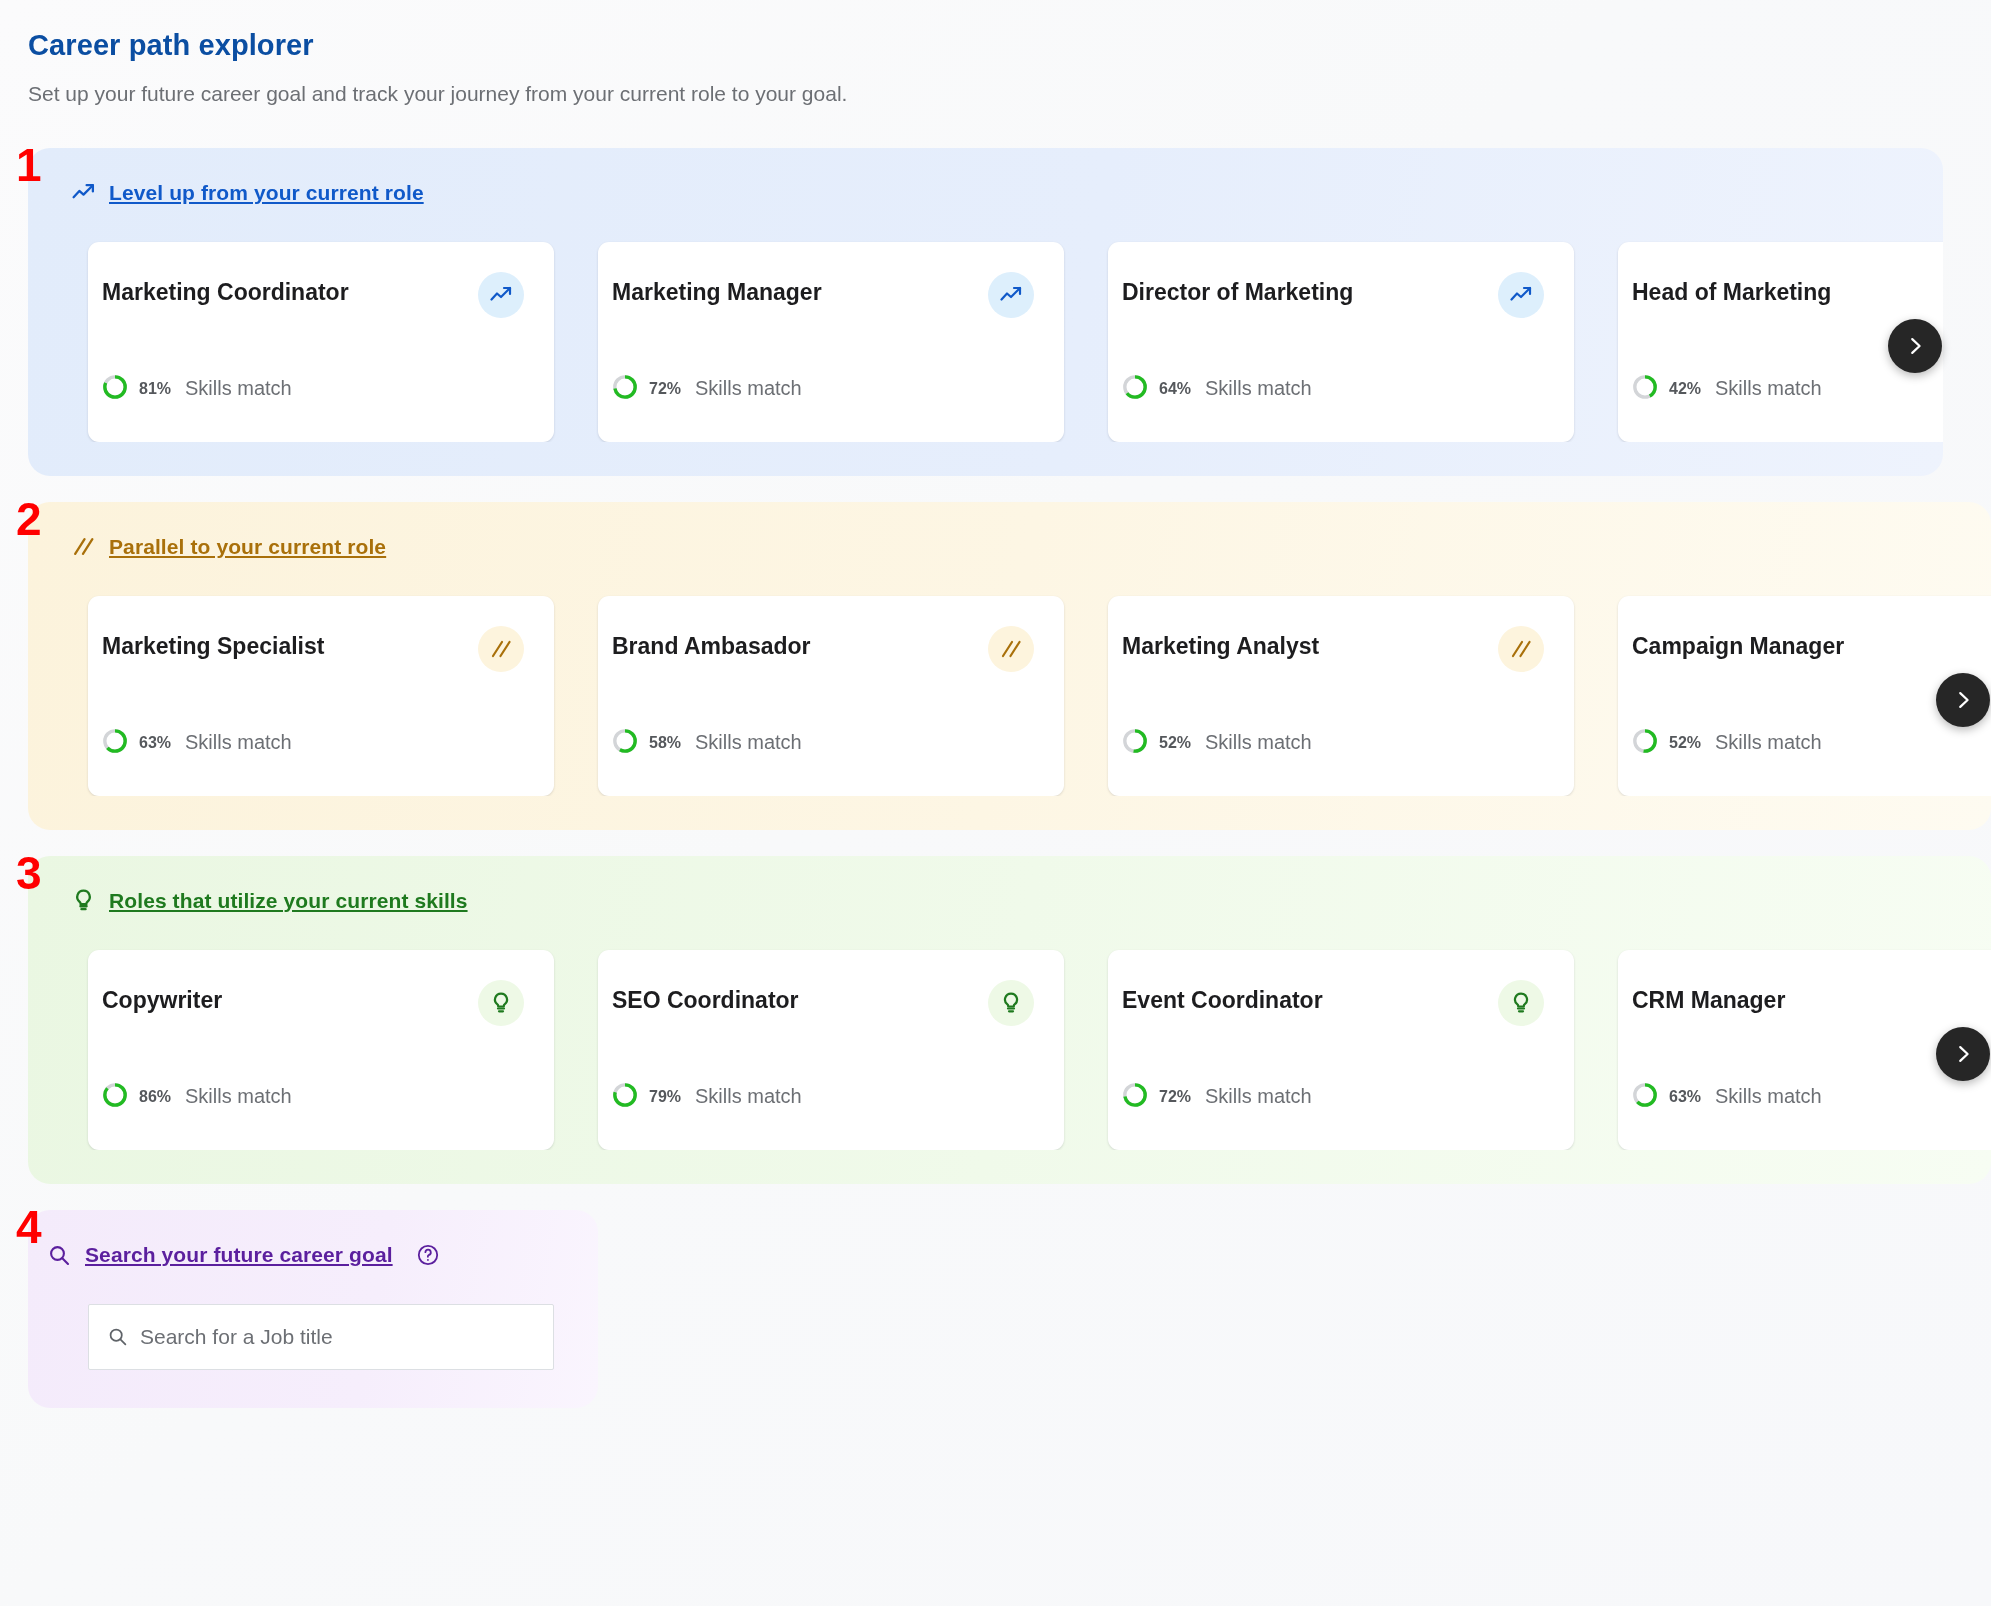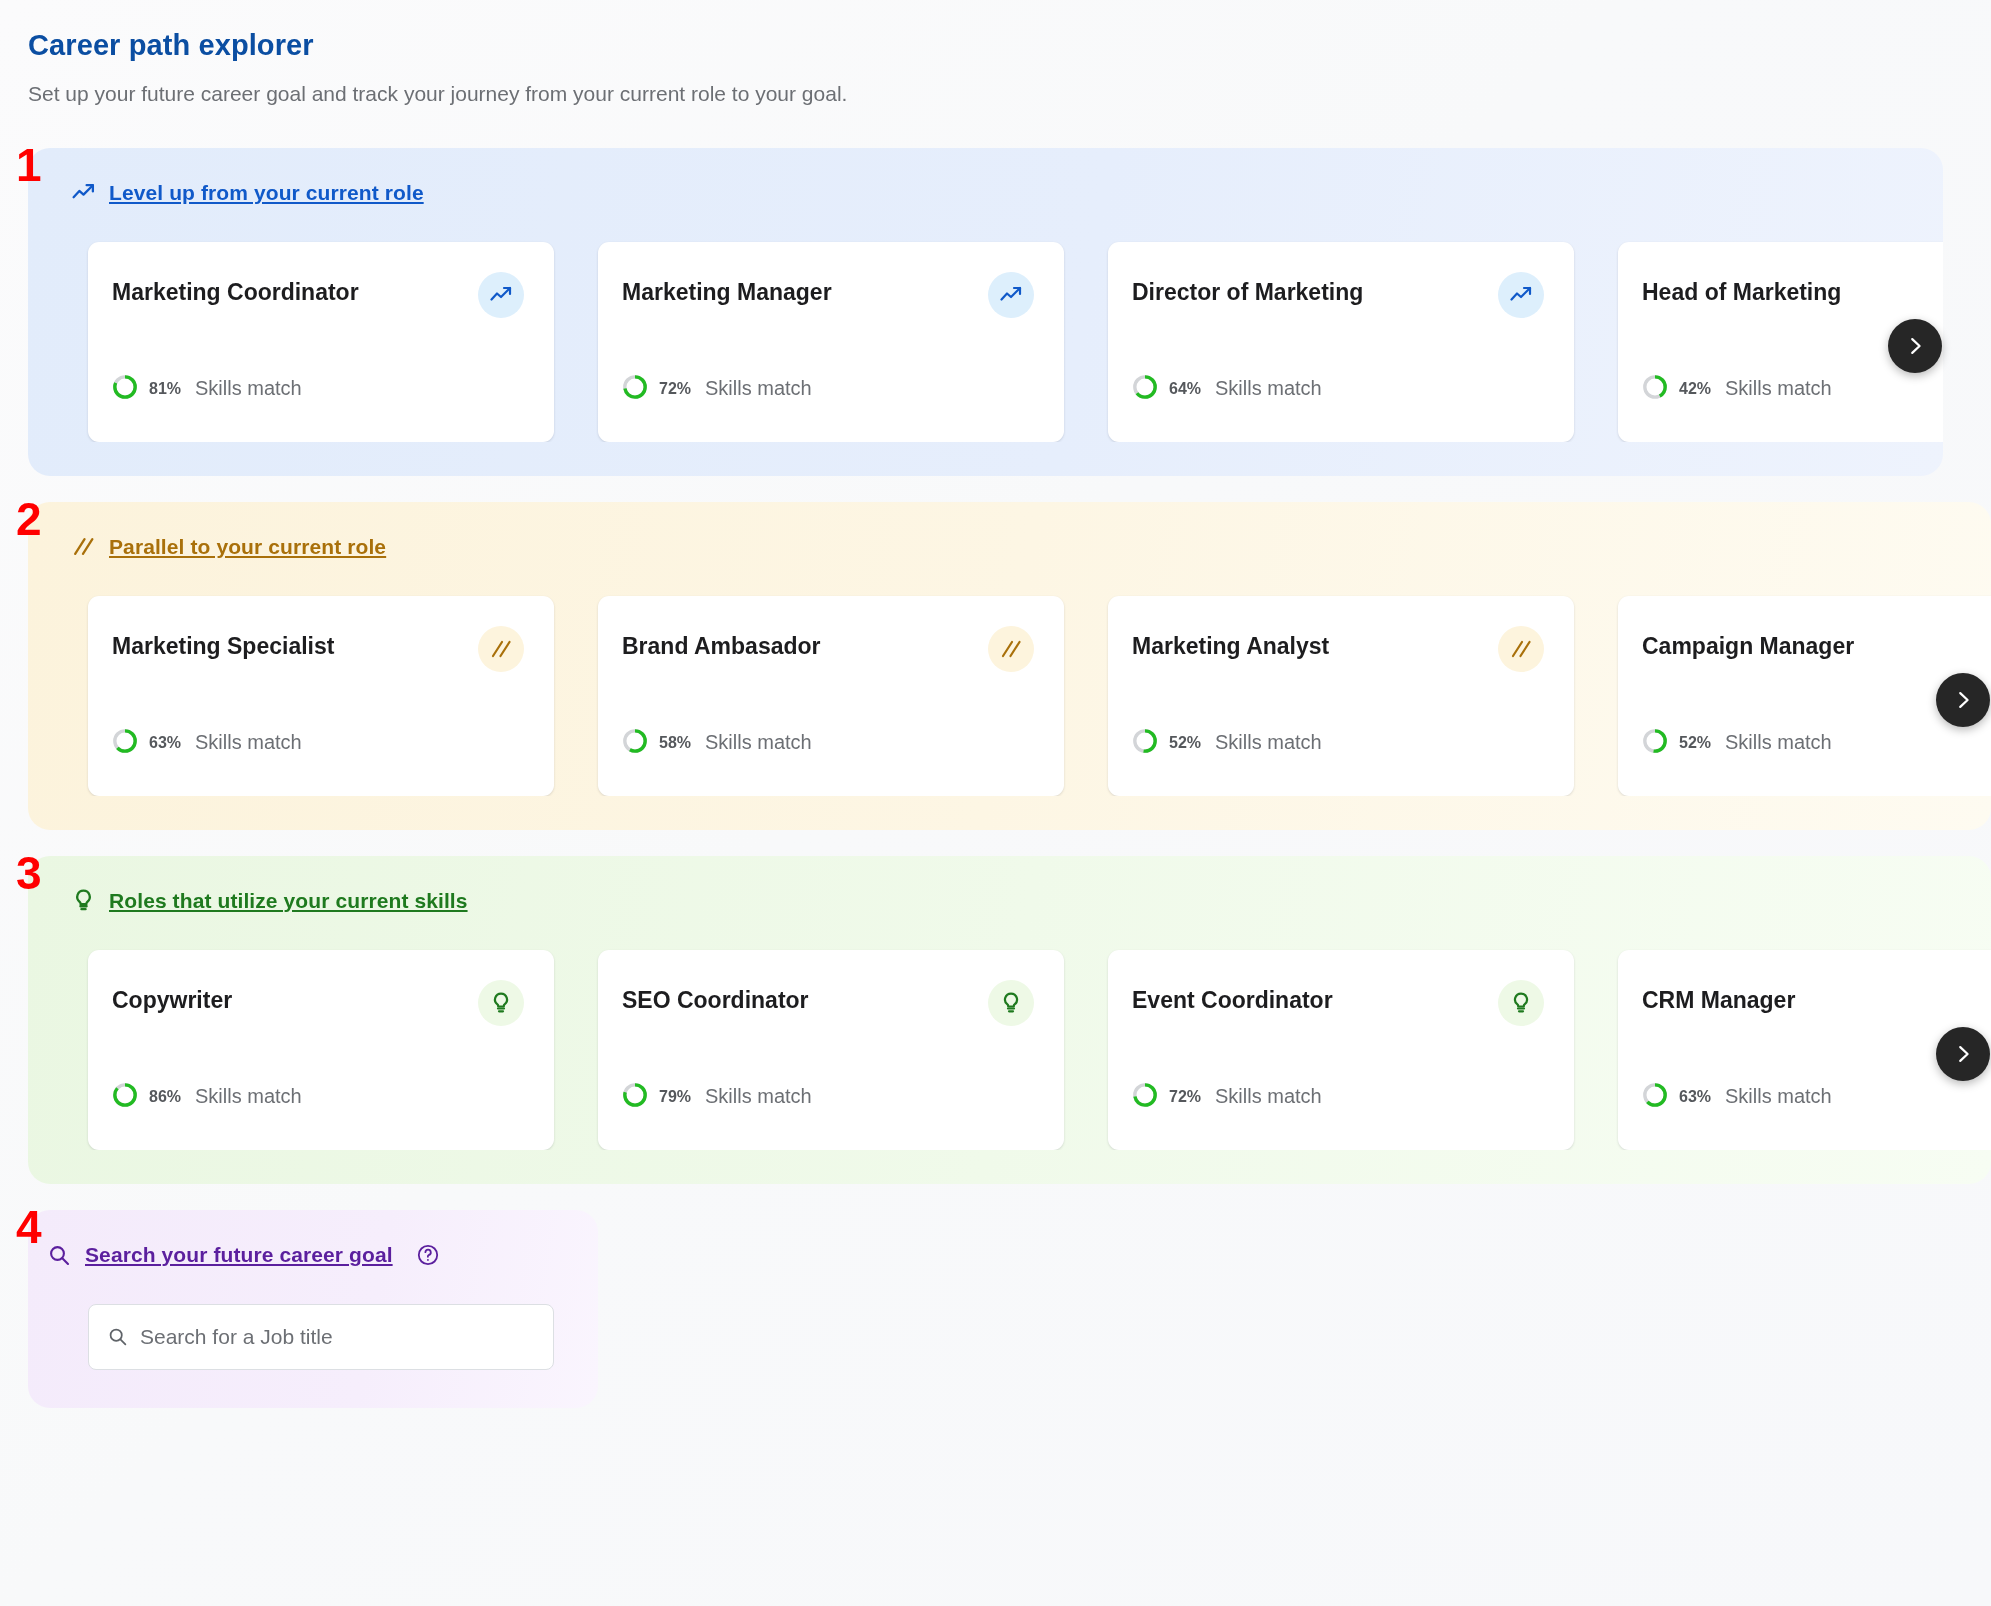--- a/index.html
+++ b/index.html
@@ -95,21 +95,21 @@
     gap: 44px;
     padding: 30px 0 0 60px;
     overflow: hidden;
   }
   .card {
     background: #ffffff;
     border-radius: 11px;
     width: 466px;
     min-width: 466px;
     height: 200px;
-    padding: 30px 30px 0 24px;
+    padding: 30px 30px 0 14px;
     box-shadow: 0 1px 3px rgba(16,24,40,0.09), 0 1px 2px rgba(16,24,40,0.05);
     position: relative;
     display: flex;
     flex-direction: column;
     justify-content: space-between;
   }
   .card-top {
     display: flex;
     align-items: flex-start;
     justify-content: space-between;
@@ -175,21 +175,21 @@
     padding-left: 18px;
     height: 38px;
   }
   .help-icon { margin-left: 10px; display:flex; align-items:center; }
   .search-box-wrap { padding: 30px 0 0 60px; }
   .search-box {
     width: 466px;
     height: 66px;
     background: #ffffff;
     border: 1px solid #dcdfe3;
-    border-radius: 8px;
+    border-radius: 2px;
     display: flex;
     align-items: center;
     gap: 12px;
     padding: 0 18px;
   }
   .search-box input {
     border: none;
     outline: none;
     font-size: 21px;
     color: #5f6368;

